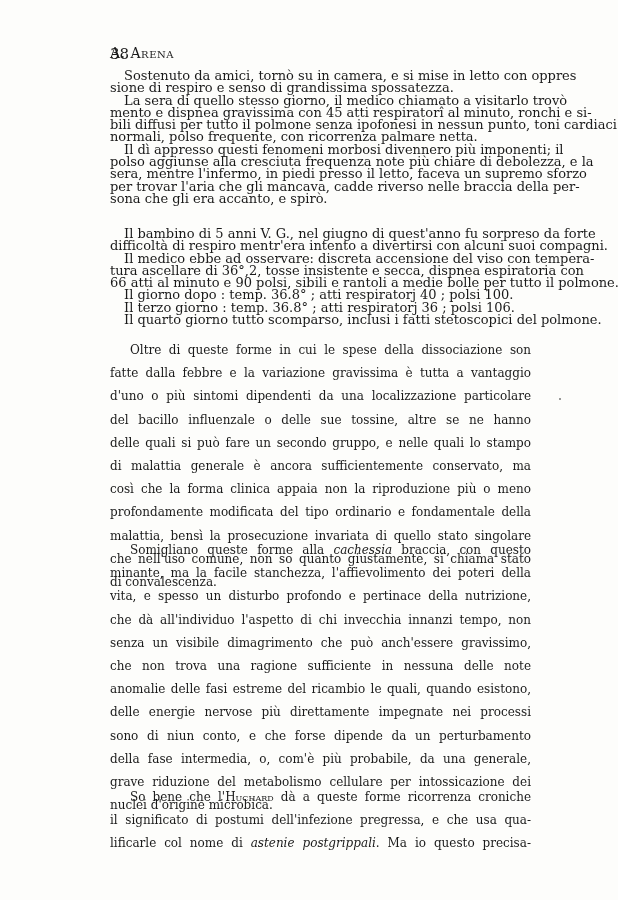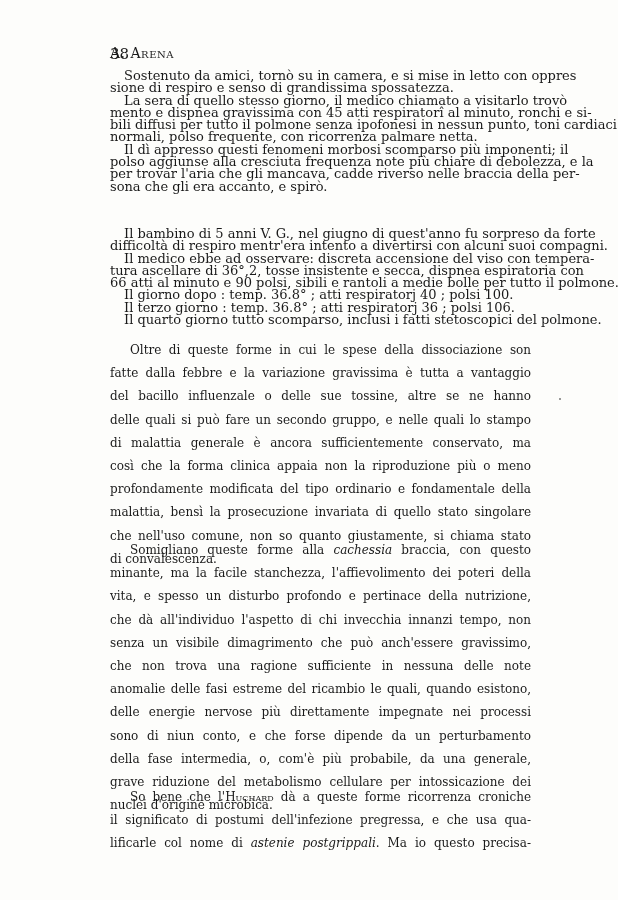--- a/index.html
+++ b/index.html
@@ -34,38 +34,40 @@
     <span class="running-head sc">A. Arena</span>
   </div>
 
   <div id="block1" class="small">
       <span class="line ind">Sostenuto da amici, tornò su in camera, e si mise in letto con oppres</span>
       <span class="line last">sione di respiro e senso di grandissima spossatezza.</span>
       <span class="line ind">La sera di quello stesso giorno, il medico chiamato a visitarlo trovò</span>
       <span class="line">mento e dispnea gravissima con 45 atti respiratorî al minuto, ronchi e si-</span>
       <span class="line">bili diffusi per tutto il polmone senza ipofonesi in nessun punto, toni cardiaci</span>
       <span class="line last">normali, polso frequente, con ricorrenza palmare netta.</span>
-      <span class="line ind">Il dì appresso questi fenomeni morbosi scomparso più imponenti; il</span>
+      <span class="line ind">Il dì appresso questi fenomeni morbosi divennero più imponenti; il</span>
       <span class="line">polso aggiunse alla cresciuta frequenza note più chiare di debolezza, e la</span>
+      <span class="line">sera, mentre l'infermo, in piedi presso il letto, faceva un supremo sforzo</span>
       <span class="line">per trovar l'aria che gli mancava, cadde riverso nelle braccia della per-</span>
       <span class="line last">sona che gli era accanto, e spirò.</span>
     </div>
   <div id="block2" class="small">
       <span class="line ind">Il bambino di 5 anni V. G., nel giugno di quest'anno fu sorpreso da forte</span>
       <span class="line last">difficoltà di respiro mentr'era intento a divertirsi con alcuni suoi compagni.</span>
       <span class="line ind">Il medico ebbe ad osservare: discreta accensione del viso con tempera-</span>
       <span class="line">tura ascellare di 36°,2, tosse insistente e secca, dispnea espiratoria con</span>
       <span class="line last">66 atti al minuto e 90 polsi, sibili e rantoli a medie bolle per tutto il polmone.</span>
       <span class="line ind last">Il giorno dopo : temp. 36.8° ; atti respiratorj 40 ; polsi 100.</span>
       <span class="line ind last">Il terzo giorno : temp. 36.8° ; atti respiratorj 36 ; polsi 106.</span>
       <span class="line ind last">Il quarto giorno tutto scomparso, inclusi i fatti stetoscopici del polmone.</span>
     </div>
   <div id="block3" class="large">
       <span class="line ind">Oltre di queste forme in cui le spese della dissociazione son</span>
       <span class="line">fatte dalla febbre e la variazione gravissima è tutta a vantaggio</span>
+      <span class="line">d'uno o più sintomi dipendenti da una localizzazione particolare</span>
       <span class="line">del bacillo influenzale o delle sue tossine, altre se ne hanno</span>
       <span class="line">delle quali si può fare un secondo gruppo, e nelle quali lo stampo</span>
       <span class="line">di malattia generale è ancora sufficientemente conservato, ma</span>
       <span class="line">così che la forma clinica appaia non la riproduzione più o meno</span>
       <span class="line">profondamente modificata del tipo ordinario e fondamentale della</span>
       <span class="line">malattia, bensì la prosecuzione invariata di quello stato singolare</span>
       <span class="line">che nell'uso comune, non so quanto giustamente, si chiama stato</span>
       <span class="line last">di convalescenza.</span>
     </div>
   <div id="block4" class="large">

